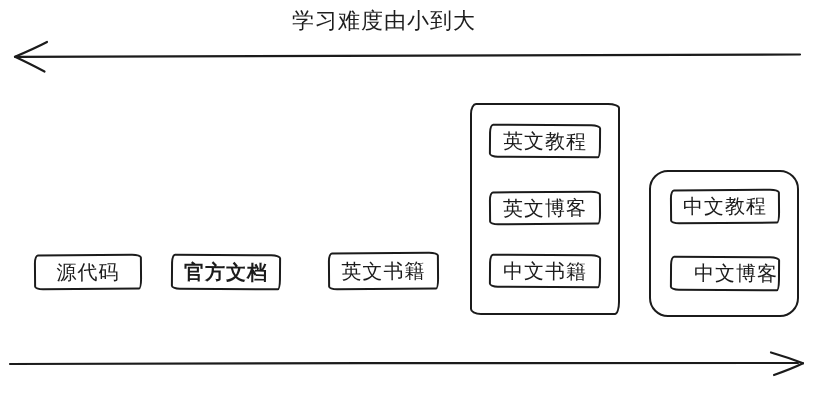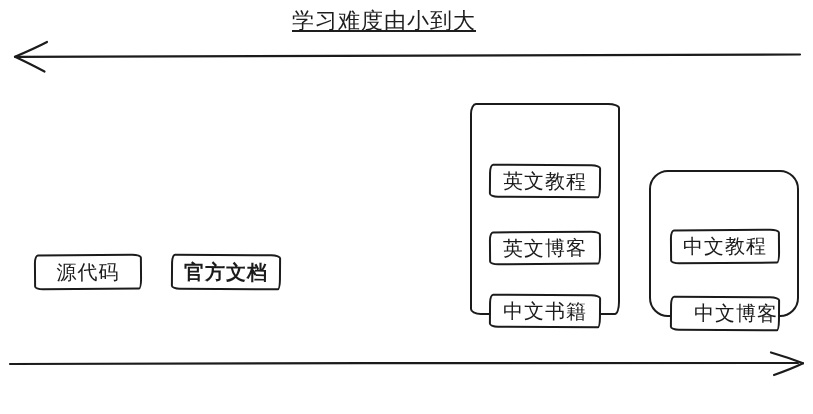--- a/index.html
+++ b/index.html
@@ -16,21 +16,20 @@
     color: #1b1b1b;
     overflow: hidden;
   }
   .axis-label {
     position: absolute;
     font-size: 22px;
     line-height: 26px;
     letter-spacing: 1px;
     color: #1e1e1e;
     white-space: nowrap;
-    text-decoration: underline;
   }
   .axis-label.top  { left: 292px; top: 8px; }
   .axis-label.bottom { left: 309px; top: 376px; }
   .arrow-svg {
     position: absolute;
     left: 0;
     pointer-events: none;
   }
   .arrow-svg.top { top: 38px; }
   .arrow-svg.bottom { top: 345px; }
@@ -56,21 +55,21 @@
   }
   .box.r-neg { transform: rotate(-0.45deg); }
   .box.r-pos { transform: rotate(0.4deg); }
   .group {
     position: absolute;
     border: 2.4px solid #1b1b1b;
     background: #ffffff;
     border-radius: 6px 12px 5px 11px / 11px 5px 13px 6px;
     box-sizing: border-box;
   }
-  .group .box { position: absolute; margin-top: 40px; }
+  .group .box { position: absolute; }
 
   
   #box-source   { left: 14px;  top: 254px; width: 108px; height: 36px; margin-left: 20px; }
   #box-docs     { left: 171px; top: 254px; width: 110px; height: 36px; font-weight: bold; }
   #box-enbooks  { left: 328px; top: 252px; width: 111px; height: 38px; }
 
   
   #group-a { left: 470px; top: 103px; width: 150px; height: 212px; }
   #group-a .box { left: 17px; width: 112px; height: 34px; }
   #box-entut  { top: 19px; }
@@ -97,20 +96,23 @@
   </svg>
 
   <div class="box r-neg" id="box-source">
     <span>源代码</span>
   </div>
 
   <div class="box r-pos" id="box-docs">
     <span>官方文档</span>
   </div>
 
+  <div class="box r-neg" id="box-enbooks">
+    <span>英文书籍</span>
+  </div>
 
   <div class="group" id="group-a">
     <div class="box r-pos" id="box-entut">
       <span>英文教程</span>
     </div>
     <div class="box r-neg" id="box-enblog">
       <span>英文博客</span>
     </div>
     <div class="box r-pos" id="box-cnbook">
       <span>中文书籍</span>

